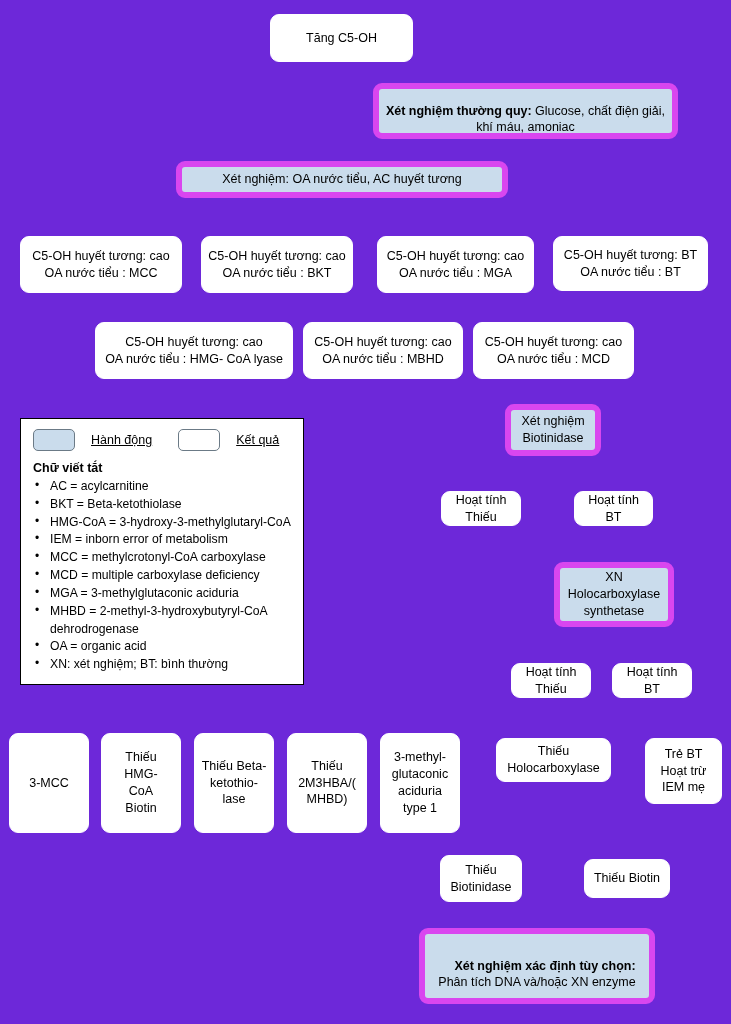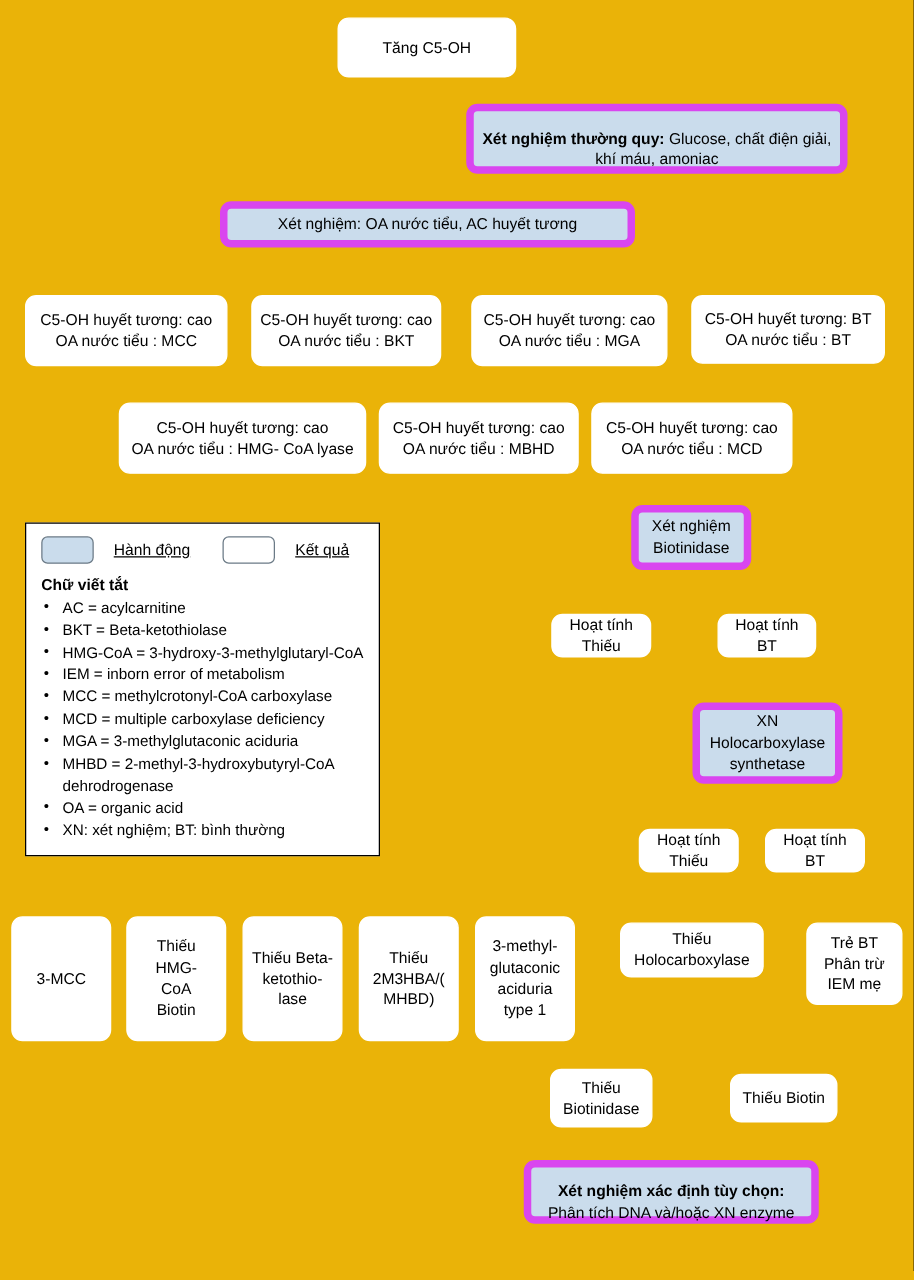--- a/index.html
+++ b/index.html
@@ -4,21 +4,21 @@
 <style>
   html, body {
     margin: 0;
     padding: 0;
     background: #000000;
   }
   #canvas {
     position: relative;
     width: 731px;
     height: 1024px;
-    background: #eab308;
+    background: #6d28d9;
     font-family: "Liberation Sans", sans-serif;
     overflow: hidden;
   }
   .node {
     position: absolute;
     box-sizing: border-box;
     display: flex;
     align-items: center;
     justify-content: center;
     text-align: center;
@@ -174,27 +174,27 @@
   <div class="node result" style="left:287px; top:733px; width:80px; height:100px;">Thiếu
 2M3HBA/(
 MHBD)</div>
   <div class="node result" style="left:380px; top:733px; width:80px; height:100px;">3-methyl-
 glutaconic
 aciduria
 type 1</div>
   <div class="node result" style="left:496px; top:738px; width:115px; height:44px;">Thiếu
 Holocarboxylase</div>
   <div class="node result" style="left:645px; top:738px; width:77px; height:66px;">Trẻ BT
-Phân trừ
+Hoạt trừ
 IEM mẹ</div>
 
   <div class="node result" style="left:440px; top:855px; width:82px; height:47px;">Thiếu
 Biotinidase</div>
   <div class="node result" style="left:584px; top:859px; width:86px; height:39px;">Thiếu Biotin</div>
 
-  <div class="node action" style="left:419px; top:928px; width:236px; height:51px;">
+  <div class="node action" style="left:419px; top:928px; width:236px; height:76px;text-align:right;">
     <span>
       <b>Xét nghiệm xác định tùy chọn:</b><span>
 Phân tích DNA và/hoặc XN enzyme</span>
     </span>
   </div>
 
 </div>
 
 </body></html>

